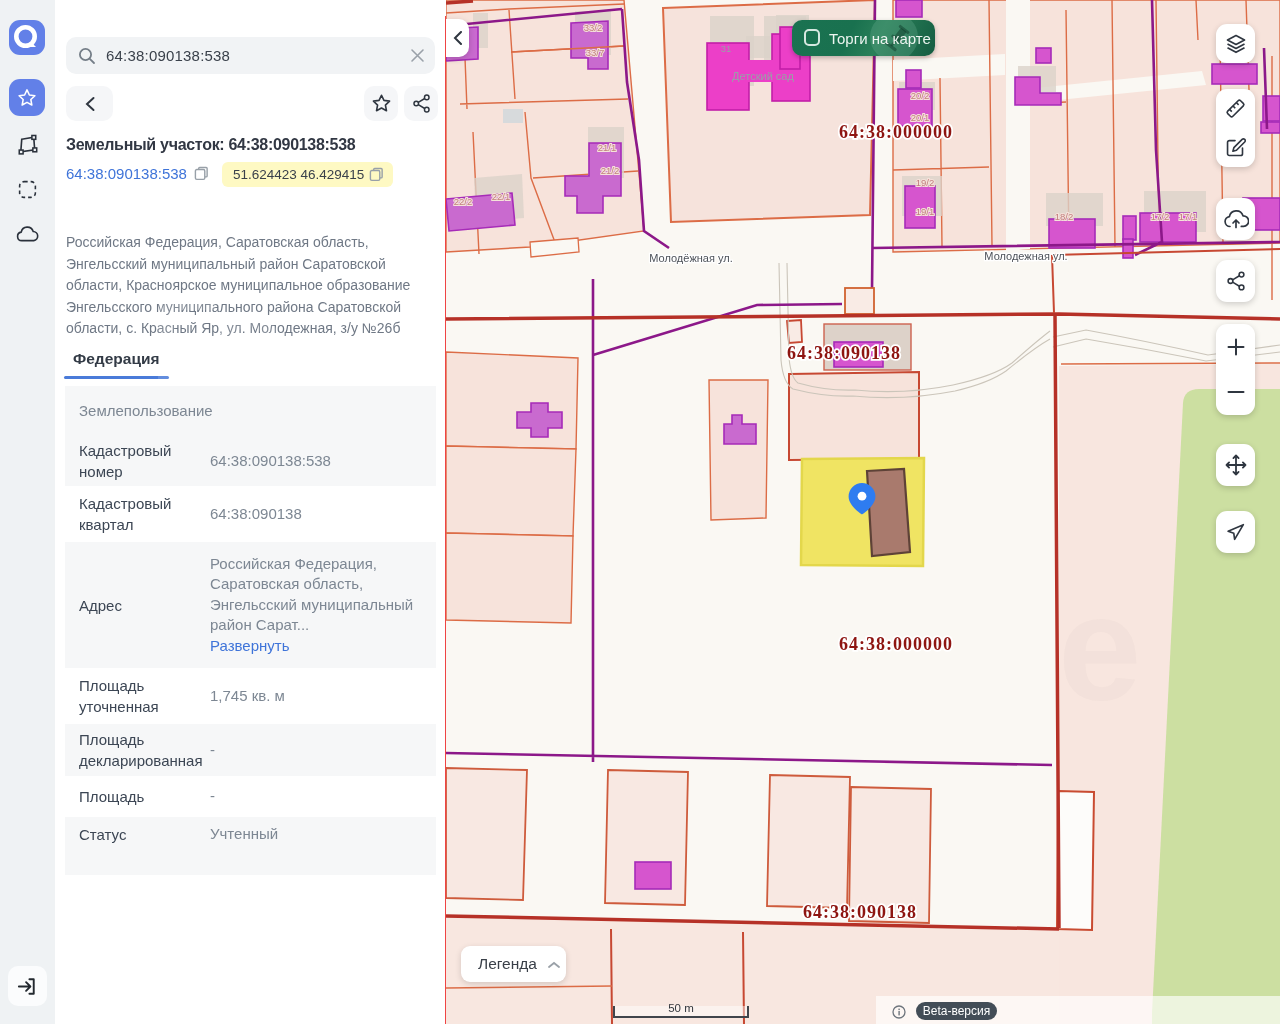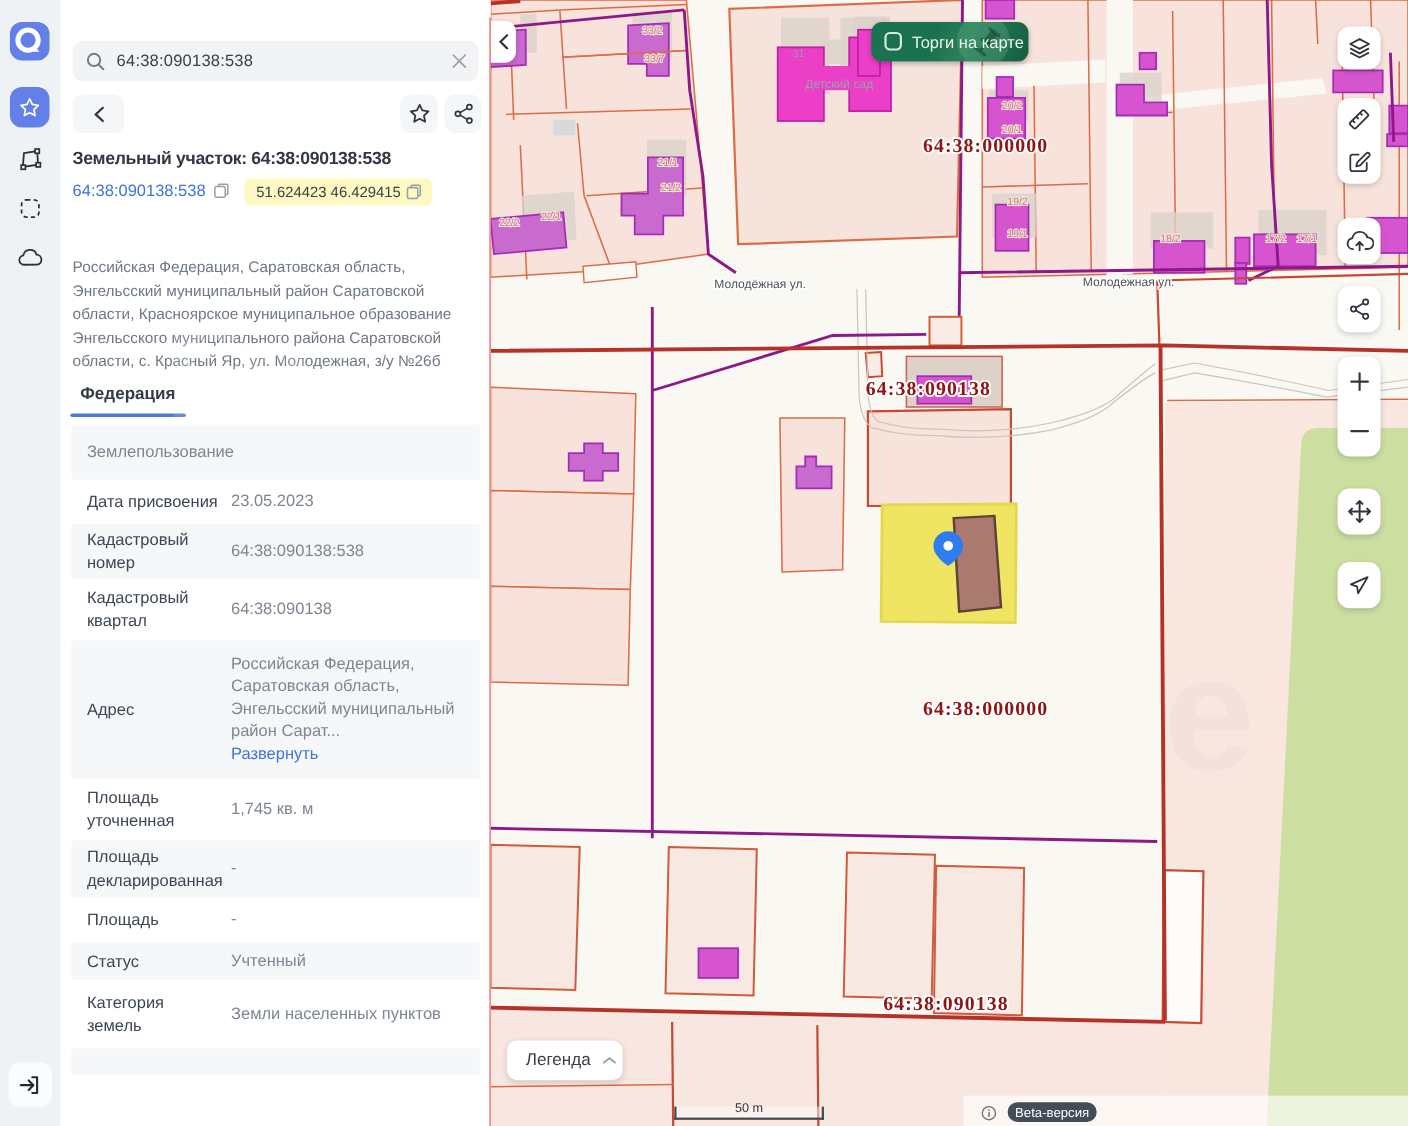--- a/index.html
+++ b/index.html
@@ -362,24 +362,20 @@
     </span>
   </div>
   <div class="para">Российская Федерация, Саратовская область, Энгельсский муниципальный район Саратовской области, Красноярское муниципальное образование Энгельсского муниципального района Саратовской области, с. Красный Яр, ул. Молодежная, з/у №26б</div>
   <div style="position:absolute;left:95px;top:253px;font-size:120px;font-weight:bold;color:rgba(255,255,255,0.14);z-index:6;pointer-events:none">Го</div>
   <div class="tab">Федерация</div>
   <div class="tabline"></div>
   <div class="tbl">
     <div class="row g" style="height:50px">
         <div class="val">Землепользование</div>
       </div>
-    <div class="row" style="height:40px">
-        <div class="lab" style="width:131px">Дата присвоения</div>
-        <div class="val">23.05.2023</div>
-      </div>
     <div class="row g" style="height:50px">
         <div class="lab">Кадастровый<br>номер</div>
         <div class="val">64:38:090138:538</div>
       </div>
     <div class="row" style="height:56px">
         <div class="lab">Кадастровый<br>квартал</div>
         <div class="val">64:38:090138</div>
       </div>
     <div class="row g" style="height:126px">
         <div class="lab">Адрес</div>
@@ -394,19 +390,15 @@
         <div class="val">-</div>
       </div>
     <div class="row" style="height:41px">
         <div class="lab">Площадь</div>
         <div class="val">-</div>
       </div>
     <div class="row g" style="height:34px">
         <div class="lab">Статус</div>
         <div class="val">Учтенный</div>
       </div>
-    <div class="row" style="height:62px">
-        <div class="lab">Категория<br>земель</div>
-        <div class="val">Земли населенных пунктов</div>
-      </div>
     <div class="row g" style="height:24px"></div>
   </div>
 </div>
 
 </body></html>

